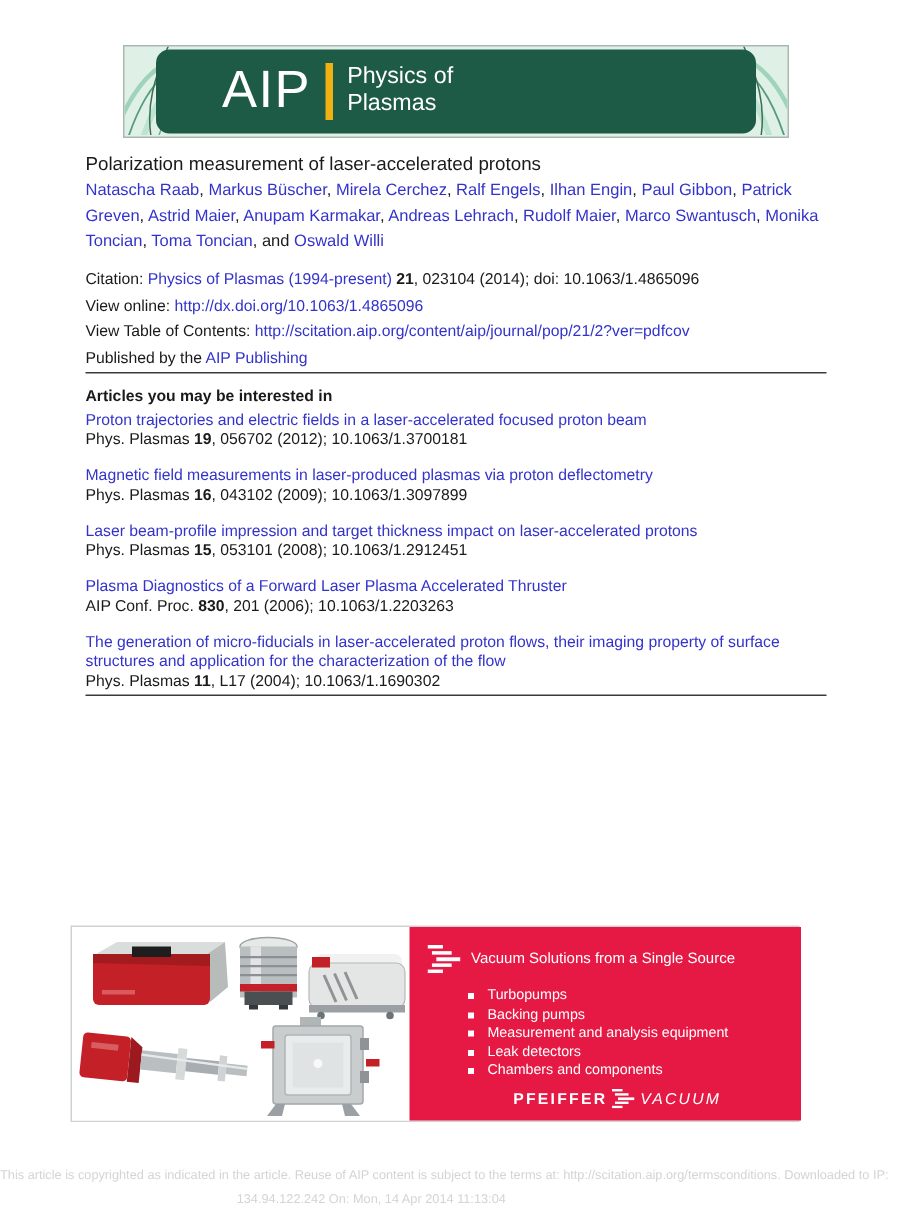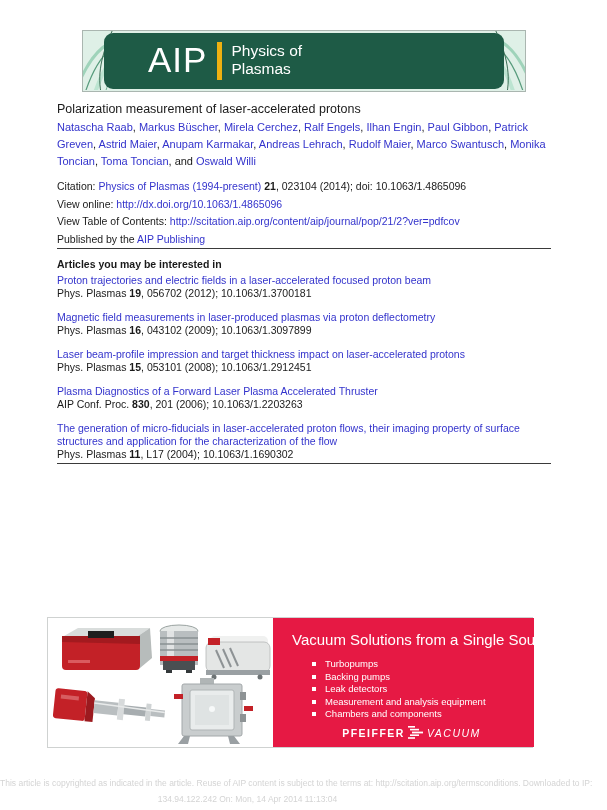--- a/index.html
+++ b/index.html
@@ -38,21 +38,21 @@
   .rel-head{position:absolute;top:156px;left:0;font-weight:bold;font-size:10.5px}
   .rel-list{position:absolute;top:172px;left:0;width:497px;line-height:13px}
   .rel-item{margin-bottom:11px}
   .rel-item .meta{color:var(--text-black)}
 
   
   .ad{position:absolute;left:47px;top:617px;width:486px;height:131px;border:1px solid #cfd2d1;box-sizing:border-box;cursor:pointer}
   .ad-left{position:absolute;left:0;top:0;width:225px;height:129px;background:#fff}
   .ad-right{position:absolute;left:225px;top:0;width:261px;height:129px;background:var(--ad-red);color:#fff}
   .ad-head{display:flex;align-items:flex-start;margin:12px 6px 0 12px}
-  .ad-head .headline{font-size:15px;line-height:13px;white-space:nowrap;margin-left:7px;padding-top:3px}
+  .ad-head .headline{font-size:10px;line-height:13px;white-space:nowrap;margin-left:7px;padding-top:3px}
   .ad-bullets{list-style:none;margin:9px 0 0 39px;padding:0;font-size:9.5px;line-height:12.6px}
   .ad-bullets li{position:relative;padding-left:13px}
   .ad-bullets li::before{content:"";position:absolute;left:0;top:4px;width:4px;height:4px;background:#fff}
   .brand{position:absolute;left:16px;right:0;bottom:8px;display:flex;justify-content:center;align-items:center}
   .brand .pfeiffer{font-weight:bold;font-size:10.5px;letter-spacing:1.5px}
   .brand .vacuum{font-style:italic;font-size:10.5px;letter-spacing:1.5px;margin-left:4px}
   .brand svg{margin-left:3px}
 
   
   .page-footer{position:absolute;left:0;top:775px;width:495px;text-align:center;font-size:8.5px;line-height:16px;color:var(--footer-gray);white-space:nowrap}
@@ -204,22 +204,22 @@
           <rect x="4" y="5.6" width="11" height="1.8"></rect>
           <rect x="2" y="8.4" width="9" height="1.6"></rect>
           <rect x="0" y="11.2" width="7" height="1.6"></rect>
         </g>
       </svg>
       <span class="headline">Vacuum Solutions from a Single Source</span>
     </div>
     <ul class="ad-bullets">
         <li>Turbopumps</li>
         <li>Backing pumps</li>
+        <li>Measurement and analysis equipment</li>
         <li>Leak detectors</li>
-        <li>Measurement and analysis equipment</li>
         <li>Chambers and components</li>
       </ul>
     <div class="brand">
       <span class="pfeiffer">PFEIFFER</span>
       <svg width="15" height="13" viewBox="0 0 15 13">
         <g fill="#ffffff">
           <rect x="0" y="0" width="7" height="1.6"></rect>
           <rect x="2" y="2.8" width="9" height="1.6"></rect>
           <rect x="4" y="5.6" width="11" height="1.8"></rect>
           <rect x="2" y="8.4" width="9" height="1.6"></rect>

